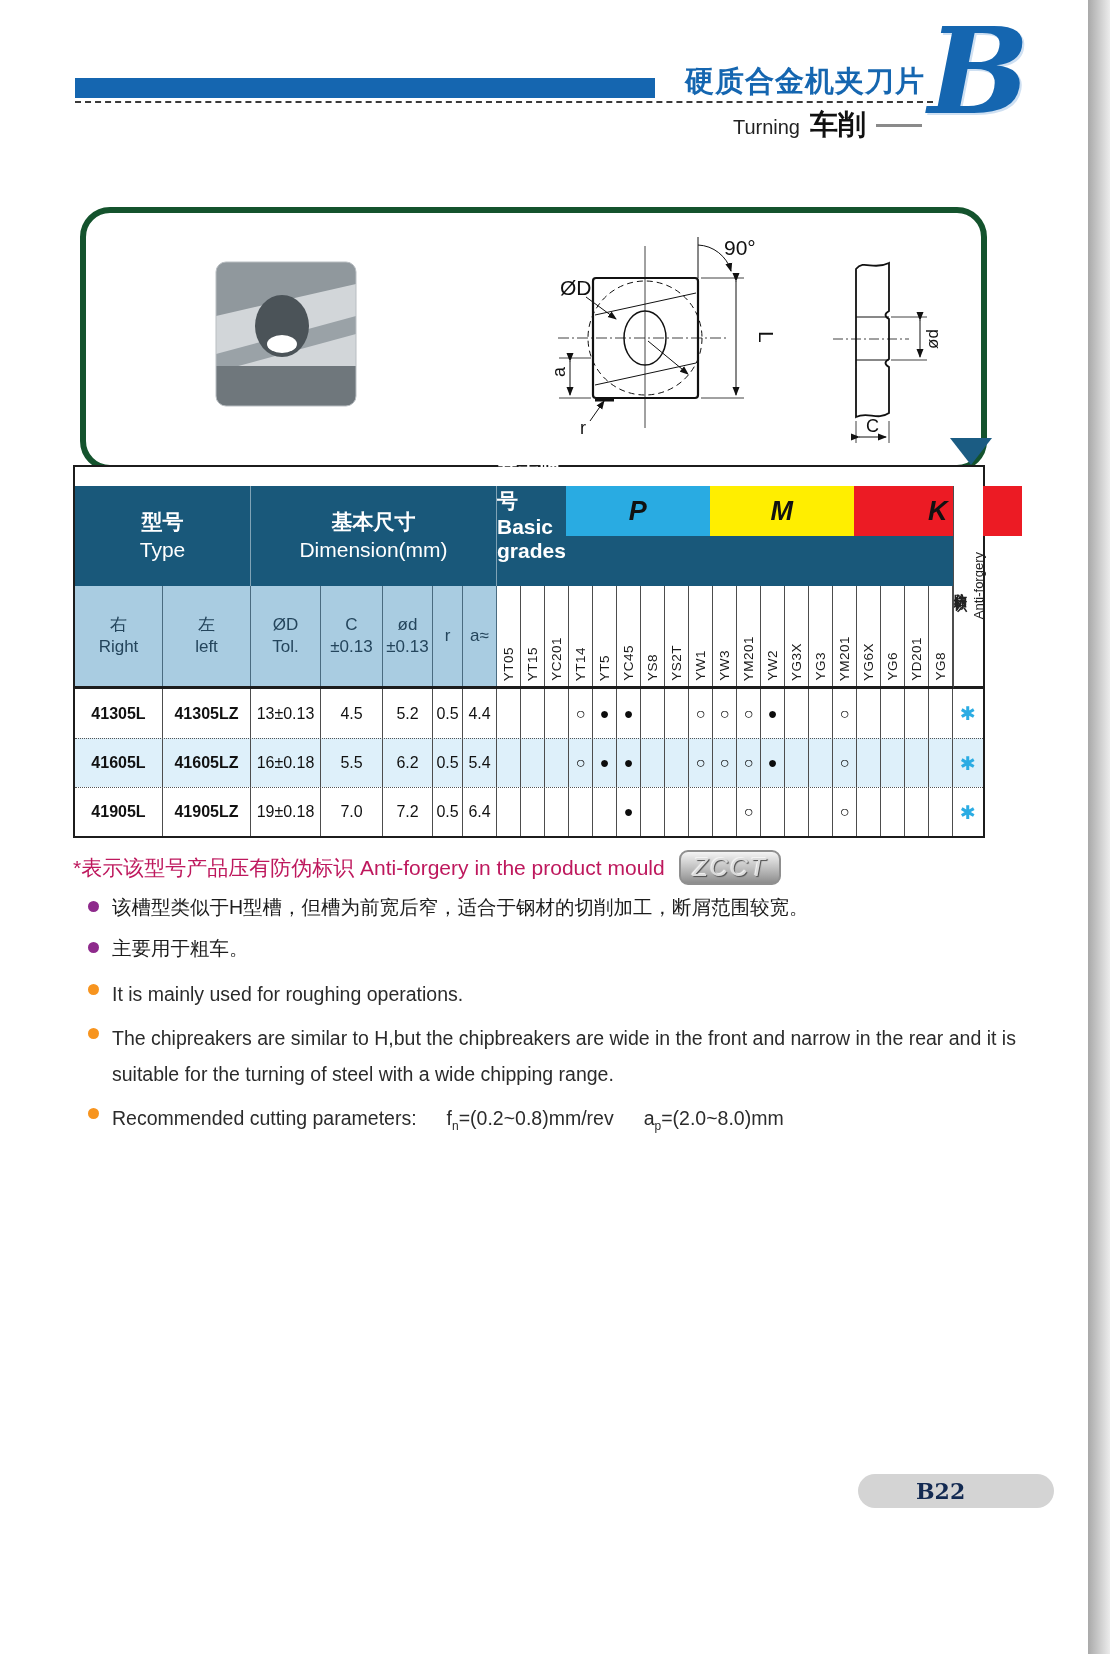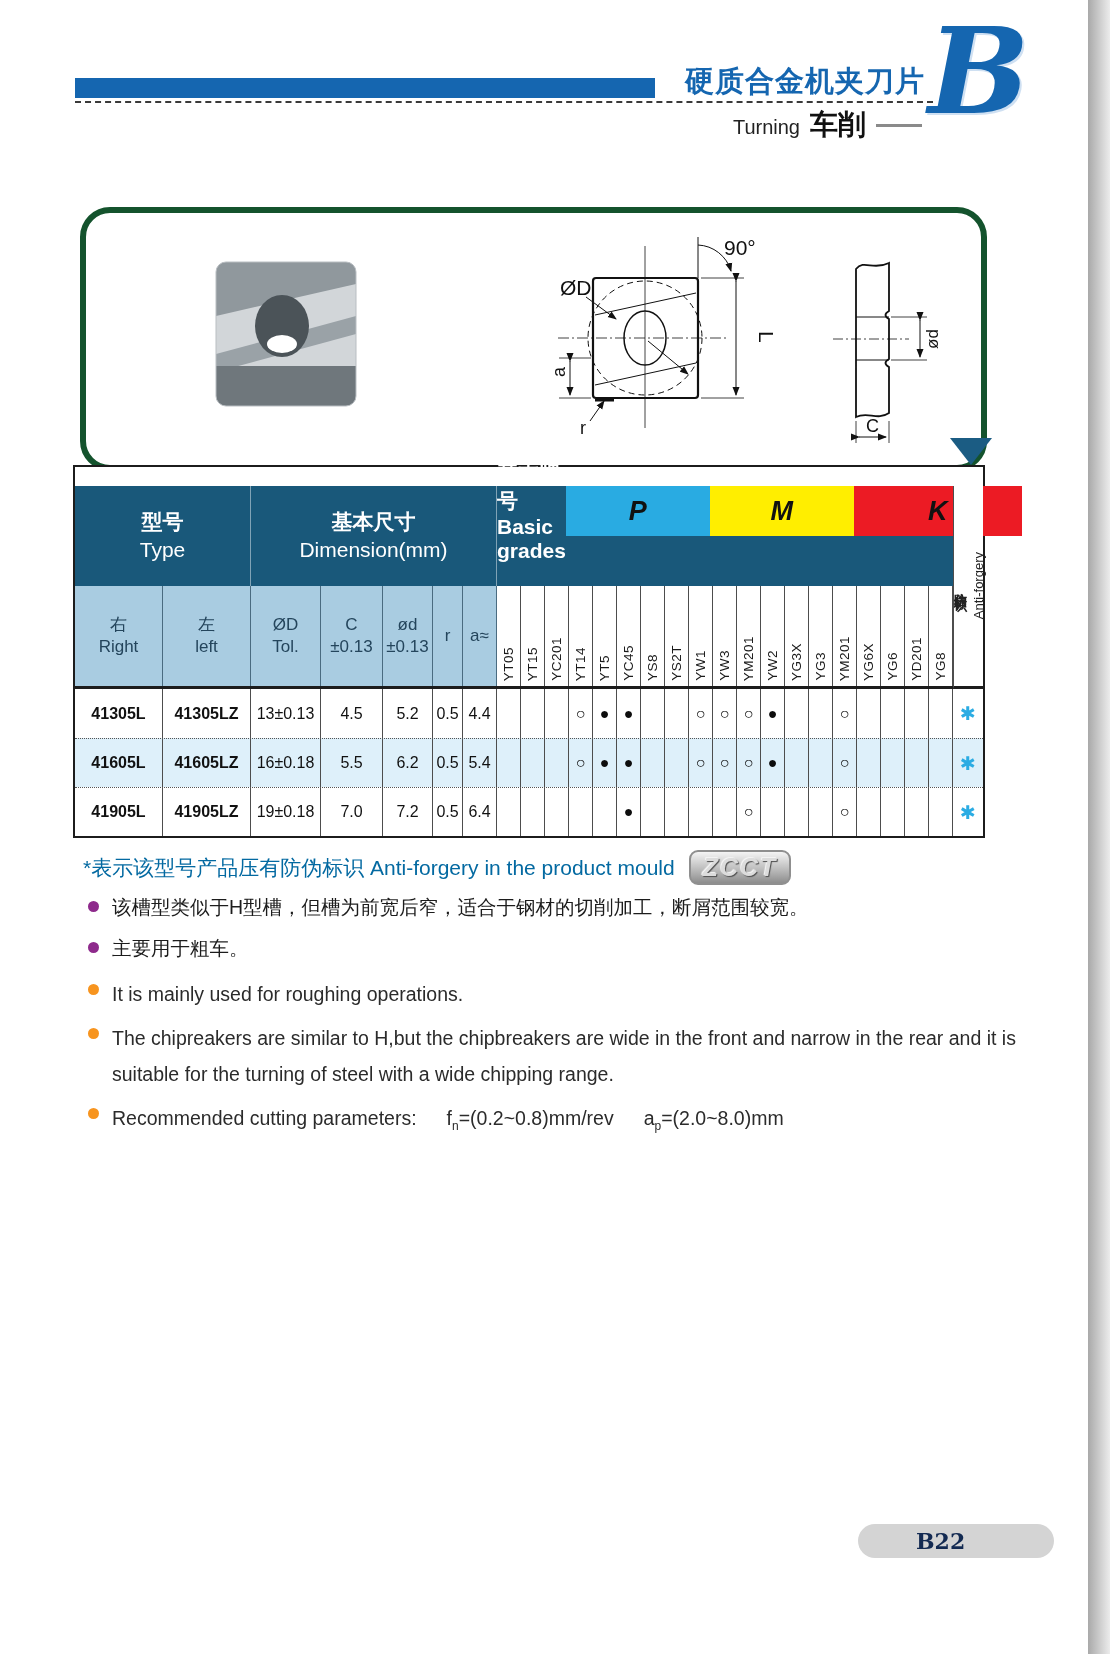--- a/index.html
+++ b/index.html
@@ -15,21 +15,21 @@
   #subtitle .t-en{font-size:20px;color:#222;}
   #subtitle .t-cn{font-size:28px;font-weight:bold;color:#111;}
   #subtitle .dash{width:46px;height:3px;background:#8a8a8a;align-self:center;}
   #subtitle .s-en{font-size:22px;color:#333;}
   #logo-b{top:8px;left:928px;font-family:"DejaVu Serif","Liberation Serif",serif;
           font-style:italic;font-weight:bold;font-size:120px;color:#1566b0;line-height:1.05;
           text-shadow:2px 2px 0 #cfe0f2;}
 
   
   #edge-strip{right:0;top:0;width:22px;height:1654px;background:linear-gradient(to right,#a9a9a9,#ececec);}
-  #footer-pill{left:858px;top:1524px;width:196px;height:34px;background:#d4d4d4;border-radius:17px;
+  #footer-pill{left:858px;top:1474px;width:196px;height:34px;background:#d4d4d4;border-radius:17px;
                display:flex;align-items:center;}
   #footer-pill span{margin-left:58px;font-family:"DejaVu Serif","Liberation Serif",serif;
                     font-weight:bold;font-size:22px;color:#132a52;}
 
   
   #panel{left:80px;top:207px;width:895px;height:252px;border:6px solid #14532d;border-radius:30px;background:#fff;}
   #panel svg text{font-family:"Liberation Sans","DejaVu Sans",sans-serif;fill:#111;}
   #tri{left:950px;top:438px;width:0;height:0;border-left:21px solid transparent;
        border-right:21px solid transparent;border-top:27px solid #1b5c83;}
 
@@ -68,24 +68,24 @@
   .c.typ{font-weight:bold;}
   .mc{width:24px;display:flex;align-items:center;justify-content:center;border-right:1px solid #4d4d4d;
       font-size:16px;color:#0d0d0d;}
   .afc{width:30px;display:flex;align-items:center;justify-content:center;color:#2bace3;font-size:19px;}
   .row-alt{background:#def0fa;}
   .w-r{width:88px;} .w-l{width:88px;} .w-od{width:70px;} .w-c{width:62px;}
   .w-d{width:50px;} .w-rr{width:30px;} .w-a{width:34px;}
 
   
   #af-note{left:73px;top:850px;display:flex;align-items:center;gap:14px;}
-  #af-note .nt{font-size:21px;color:#0369a1;margin-left:10px;}
+  #af-note .nt{font-size:21px;color:#be185d;}
   #zcct{padding:1px 12px;border-radius:9px;border:2px solid #8f8f8f;
         background:linear-gradient(180deg,#f4f4f4 0%,#bdbdbd 55%,#8d8d8d 100%);
-        font-size:25px;font-weight:bold;font-style:italic;letter-spacing:2px;color:#dcdcdc;
+        font-size:25px;font-weight:normal;font-style:italic;letter-spacing:2px;color:#dcdcdc;
         text-shadow:1px 1px 1px #4f4f4f,-1px -1px 1px #f5f5f5;}
   #bullets{left:88px;top:893px;width:930px;}
   .bl{display:flex;gap:13px;margin-bottom:13px;font-size:19.5px;line-height:1.45;color:#1c1c1c;}
   .bl.en{line-height:1.85;margin-bottom:8px;color:#2b2b2b;}
   .dot{flex:0 0 11px;width:11px;height:11px;border-radius:50%;margin-top:8px;}
   .dot.p{background:#8e2a8c;}
   .dot.o{background:#f7941e;}
   .bl sub{font-size:12px;}
   .sp{display:inline-block;width:30px;}
 </style>

